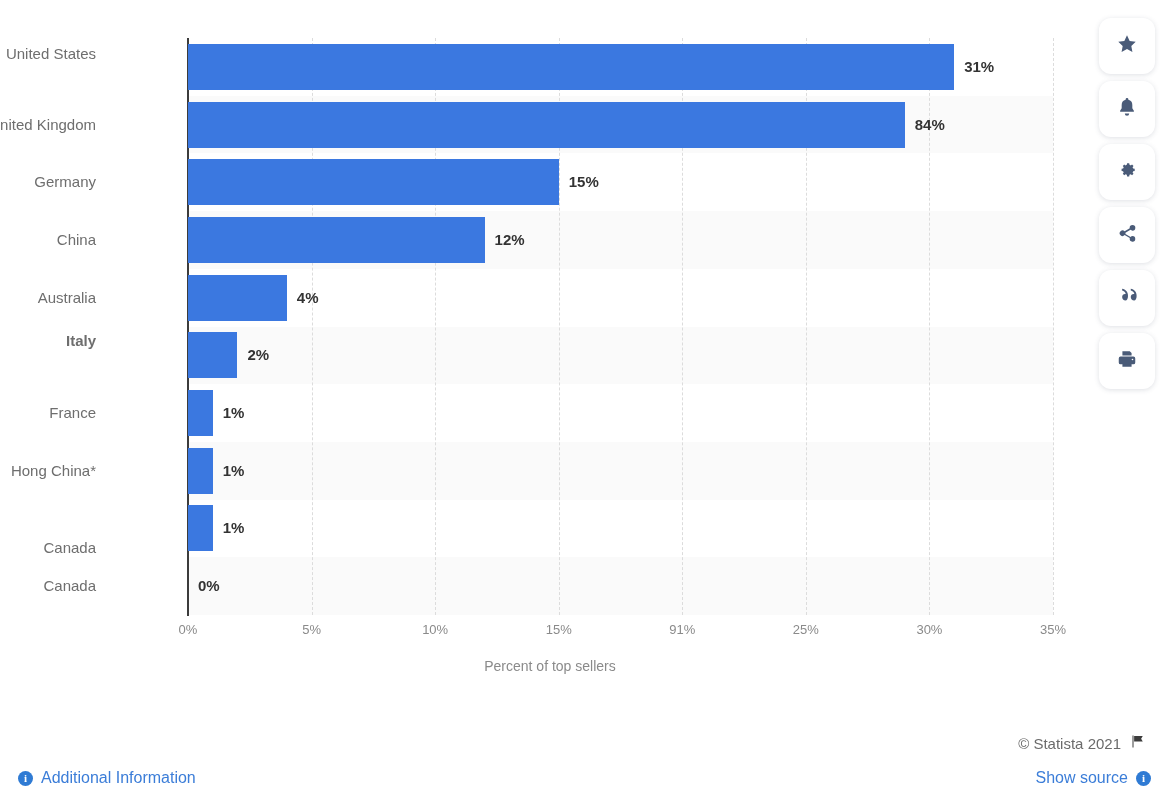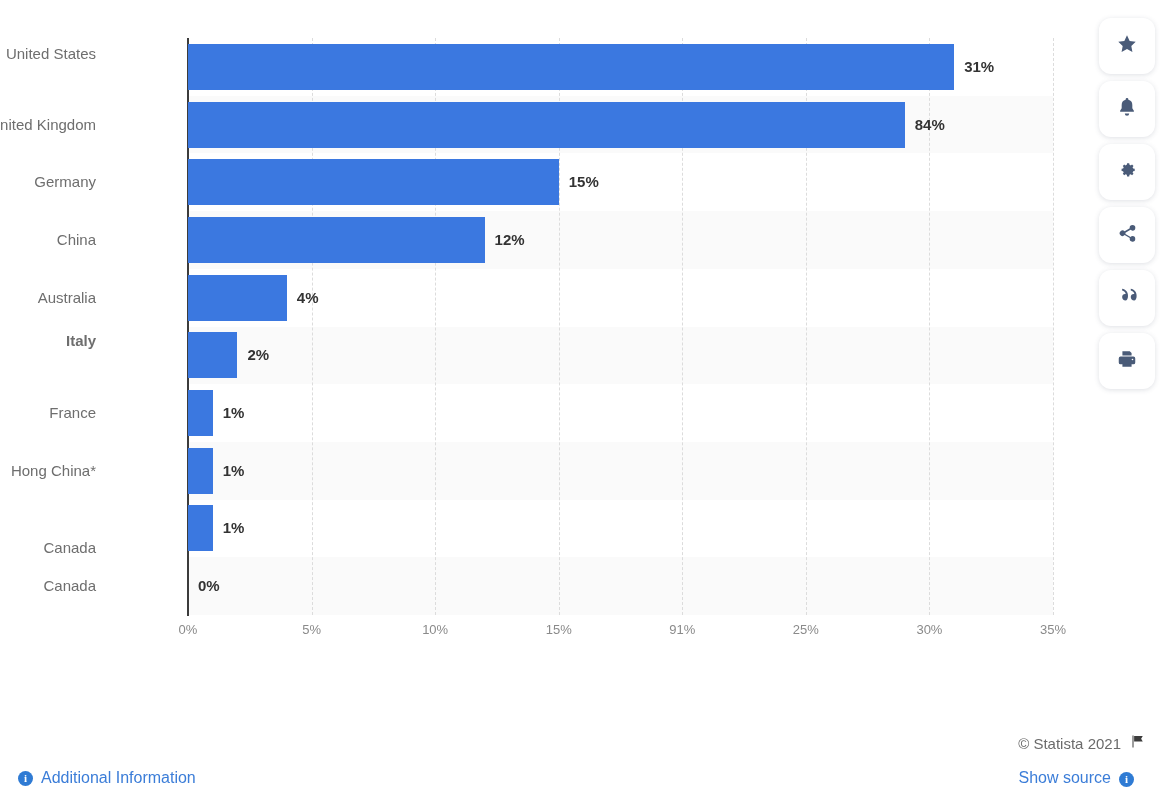--- a/index.html
+++ b/index.html
@@ -147,26 +147,26 @@
     top: 55px;
     font-size: 16px;
     color: #3b7dd8;
     display: flex;
     align-items: center;
     gap: 8px;
     cursor: pointer;
   }
   #show-source {
     position: absolute;
-    right: 32px;
+    right: 15px;
     top: 55px;
     font-size: 16px;
     color: #3b7dd8;
     display: flex;
-    align-items: flex-end;
+    align-items: center;
     gap: 8px;
     cursor: pointer;
   }
   .info-badge {
     display: inline-block;
     width: 15px; height: 15px;
     border-radius: 50%;
     background: #2f7bd4;
     color: #ffffff;
     font-size: 11px;
@@ -243,20 +243,21 @@
       <div class="tick-label" style="left: 188px;">0%</div>
       <div class="tick-label" style="left: 311.571px;">5%</div>
       <div class="tick-label" style="left: 435.143px;">10%</div>
       <div class="tick-label" style="left: 558.714px;">15%</div>
       <div class="tick-label" style="left: 682.286px;">91%</div>
       <div class="tick-label" style="left: 805.857px;">25%</div>
       <div class="tick-label" style="left: 929.429px;">30%</div>
       <div class="tick-label" style="left: 1053px;">35%</div>
     </div>
 
+  <div id="x-axis-title">Percent of top sellers</div>
 </div>
 
 <div id="side-toolbar">
   <div class="tool-btn">
     <span>
       <svg width="22" height="22" viewBox="0 0 24 24">
           <path d="M12 2.5l2.9 6.1 6.6.9-4.8 4.6 1.2 6.6-5.9-3.2-5.9 3.2 1.2-6.6L2.5 9.5l6.6-.9z"></path>
         </svg>
     </span>
   </div>

